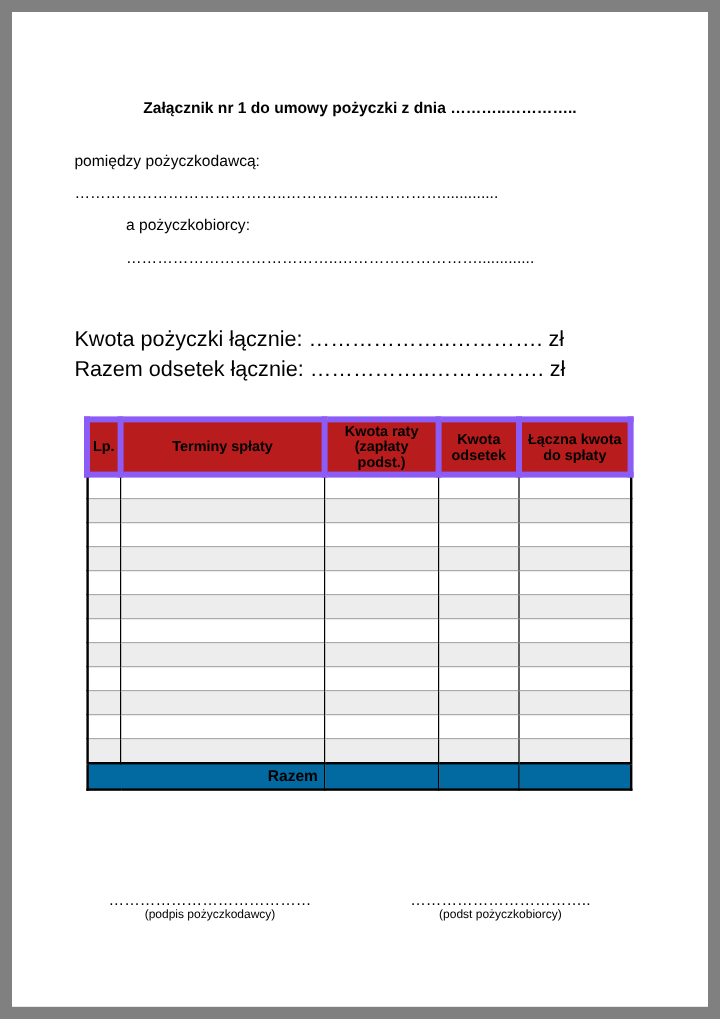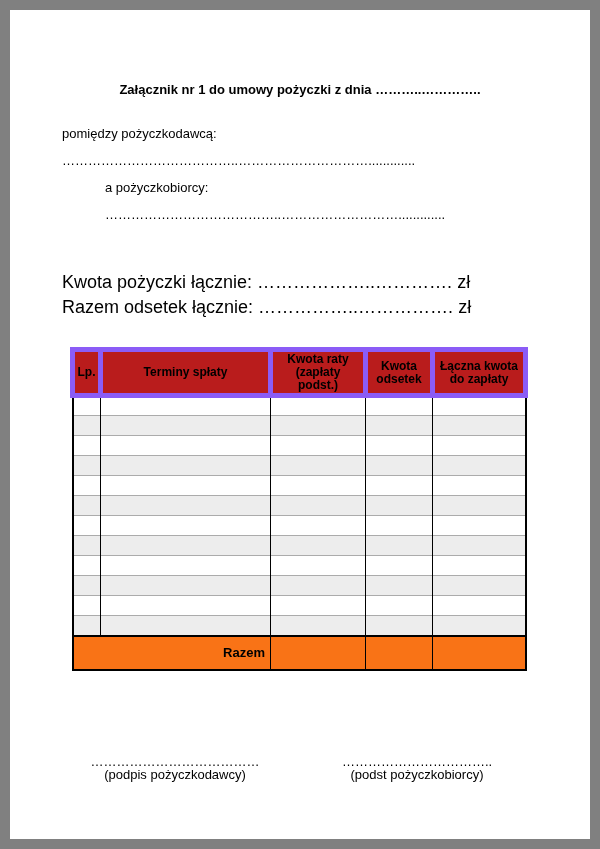--- a/index.html
+++ b/index.html
@@ -62,40 +62,40 @@
   }
   td {
     border-left:1px solid #000;
     border-right:1px solid #000;
     border-top:1px solid #ababab;
     height:20px;
     font-size:12px;
   }
   tr.alt td { background:#ededed; }
   tr.razem td {
-    background:#f97316;
+    background:#0369a1;
     border:1px solid #000;
     border-top:2px solid #000;
-    height:34px;
+    height:22px;
   }
   td.razem-label {
     font-weight:bold;
     font-size:13px;
     text-align:right;
     padding-right:5px;
   }
   .signatures {
     margin-top:84px;
     display:flex;
   }
   .sig-block { width:170px; text-align:center; }
   .sig-left { margin-left:80px; }
   .sig-right { margin-left:72px; }
   .sig-line { font-size:13px; line-height:14px; }
-  .sig-caption { font-size:13px; line-height:11px; }
+  .sig-caption { font-size:10px; line-height:11px; }
 </style>
 </head>
 <body>
 
 <div class="page">
 
   <div class="title">Załącznik nr 1 do umowy pożyczki z dnia ………..…………..</div>
 
   <div class="parties">
     <div><span>pomiędzy pożyczkodawcą:</span> <span>…………………………………..………………………….............</span></div>
@@ -118,21 +118,21 @@
       </colgroup>
       <thead>
         <tr>
           <th>Lp.</th>
           <th>Terminy spłaty</th>
           <th>Kwota raty
 (zapłaty podst.)</th>
           <th>Kwota
 odsetek</th>
           <th>Łączna kwota
-do zapłaty</th>
+do spłaty</th>
         </tr>
       </thead>
       <tbody>
           <tr>
             <td></td>
             <td></td>
             <td></td>
             <td></td>
             <td></td>
           </tr>

